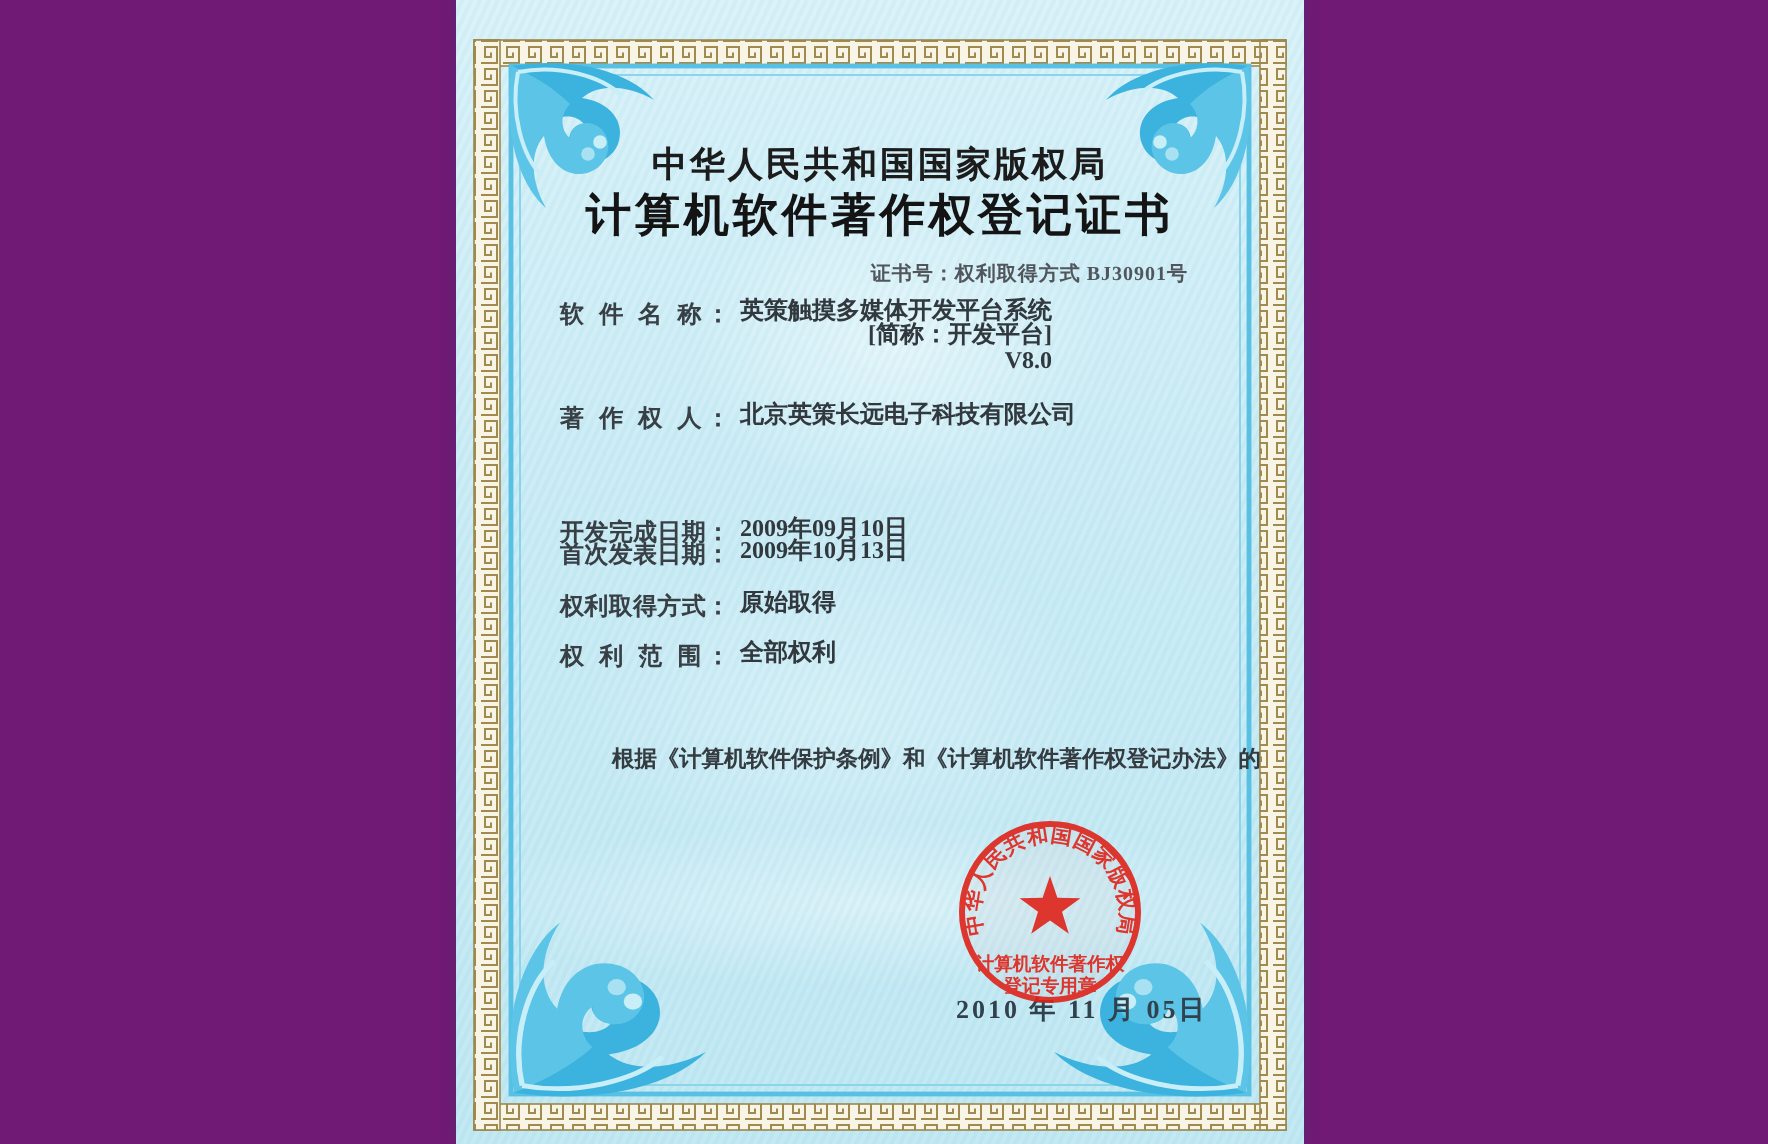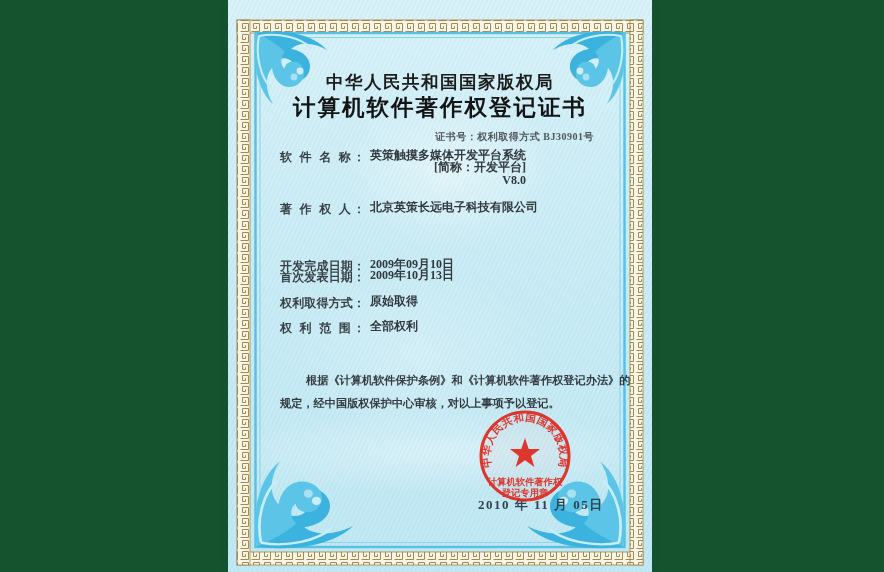--- a/index.html
+++ b/index.html
@@ -1,18 +1,18 @@
 <!DOCTYPE html>
 <html><head>
 <meta charset="utf-8">
 <style>
   html,body{margin:0;padding:0;}
   body{width:884px;height:572px;background:#ffffff;overflow:hidden;
        font-family:"Liberation Serif","DejaVu Serif",serif;}
-  .stage{position:relative;width:884px;height:572px;background:#14532d;}
+  .stage{position:relative;width:884px;height:572px;background:#701a75;}
 
   .certificate{
     position:absolute;left:228px;top:0;width:424px;height:572px;
     background-color:#cbecf5;
     background-image:
       repeating-linear-gradient(115deg, rgba(255,255,255,.07) 0 2px, rgba(120,200,225,.07) 2px 4px),
       radial-gradient(ellipse 150px 110px at 52% 30%, rgba(255,255,255,.45), rgba(255,255,255,0) 70%),
       radial-gradient(ellipse 190px 120px at 45% 62%, rgba(255,255,255,.25), rgba(255,255,255,0) 70%),
       radial-gradient(ellipse 300px 55px at 50% 79%, rgba(255,255,255,.38), rgba(255,255,255,0) 75%),
       linear-gradient(180deg, #d8f1f8 0%, #c9ebf4 45%, #bfe7f2 100%);
@@ -119,21 +119,20 @@
       <span class="lbl">权利取得方式：</span><span class="val"><span class="vline">原始取得</span></span>
     </div>
 
     <div class="row" style="top:320px">
       <span class="lbl">权 利 范 围：</span><span class="val"><span class="vline">全部权利</span></span>
     </div>
 
 
     <div class="statement">
       <div class="s-line indent">根据《计算机软件保护条例》和《计算机软件著作权登记办法》的</div>
-      <div class="s-line">规定，经中国版权保护中心审核，对以上事项予以登记。</div>
     </div>
 
     <div class="issue-date">2010 年 11 月 05日</div>
 
     <svg class="seal" width="104" height="104" viewBox="0 0 104 104">
       <circle cx="52" cy="50" r="44" fill="rgba(255,70,50,0.04)" stroke="#df231a" stroke-width="3"></circle>
       <polygon points="52,32 55.7,42.9 67.2,43.1 58,49.9 61.4,60.9 52,54.3 42.6,60.9 46,49.9 36.8,43.1 48.3,42.9" fill="#df231a"></polygon>
       <path id="sealArc" d="M22.3,68.5 A35,35 0 1 1 81.7,68.5" fill="none"></path>
       <text class="seal-text" font-size="10.5" fill="#df231a" letter-spacing="0.5">
         <textPath href="#sealArc" startOffset="50%" text-anchor="middle">中华人民共和国国家版权局</textPath>

